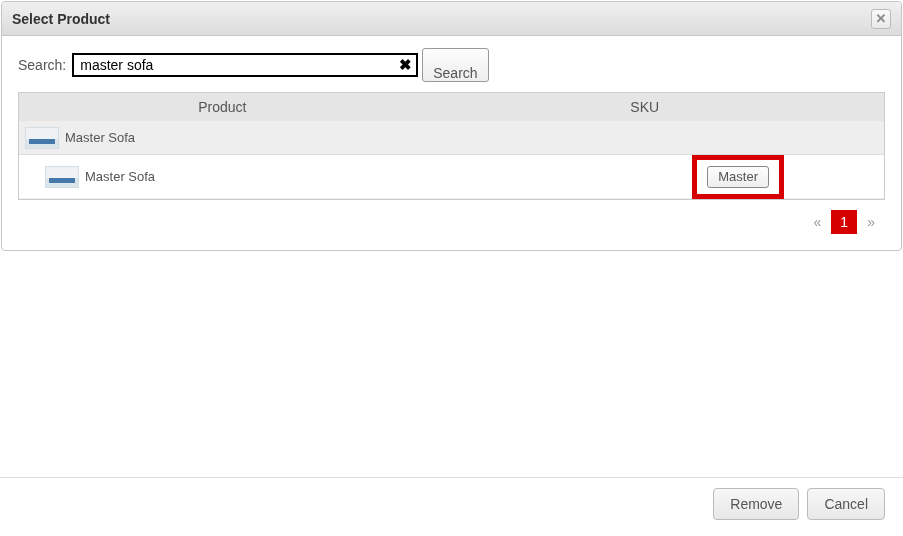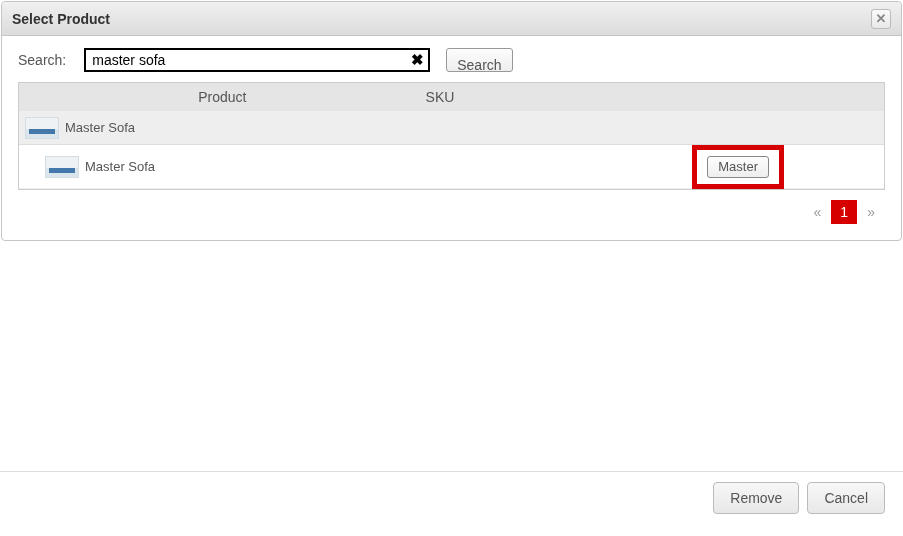--- a/index.html
+++ b/index.html
@@ -47,21 +47,21 @@
     color: #888;
     font-size: 13px;
     font-weight: bold;
   }
   .content {
     padding: 12px 16px 16px 16px;
   }
   .search-row {
     display: flex;
     align-items: center;
-    gap: 16px;
+    gap: 4px;
     margin-bottom: 10px;
   }
   .search-row label {
     font-size: 14px;
     color: #555;
     margin-right: 2px;
   }
   .search-wrapper {
     position: relative;
     display: inline-block;
@@ -87,41 +87,41 @@
     justify-content: center;
     cursor: pointer;
     font-weight: bold;
     color: #000;
     font-size: 15px;
     background: transparent;
     border: none;
   }
   .search-btn {
     height: 24px;
-    padding: 8px 10px;
+    padding: 16px 10px;
     border: 1px solid #999;
     border-radius: 3px;
     background: linear-gradient(#fdfdfd,#eee);
     font-size: 14px;
     color: #555;
     cursor: pointer;
   }
   .table-area {
     border: 1px solid #ccc;
   }
   .table-header {
     height: 28px;
     background: #e5e5e5;
     display: flex;
     align-items: center;
     color: #555;
     font-size: 14px;
   }
   .th-product { width: 47%; text-align: center; }
-  .th-sku { width: 27%; text-align: left; }
+  .th-sku { width: 27%; text-align: right; }
   .th-action { flex: 1; }
   .group-row {
     height: 34px;
     background: #eeeeee;
     display: flex;
     align-items: center;
     padding-left: 6px;
     border-bottom: 1px solid #ddd;
     color: #555;
     font-size: 13px;
@@ -190,21 +190,21 @@
     width: 26px;
     height: 24px;
     display: flex;
     align-items: center;
     justify-content: center;
     font-size: 14px;
     cursor: pointer;
   }
   .footer {
     position: absolute;
-    bottom: 12px;
+    bottom: 6px;
     left: 0;
     right: 0;
     border-top: 1px solid #ddd;
     padding: 10px 18px;
     display: flex;
     justify-content: flex-end;
     gap: 8px;
     background: #fff;
   }
   .footer button {

